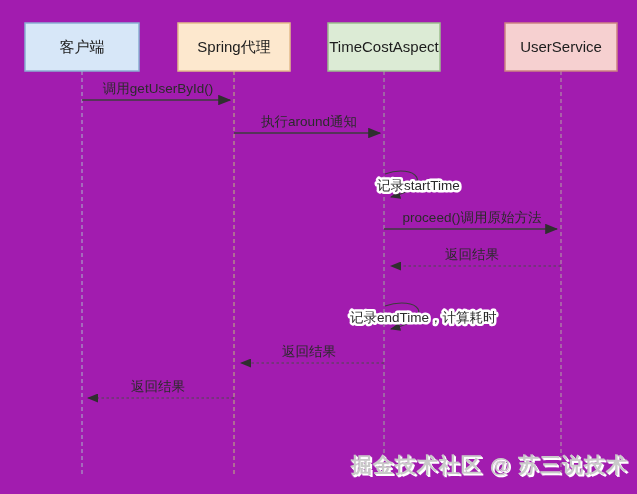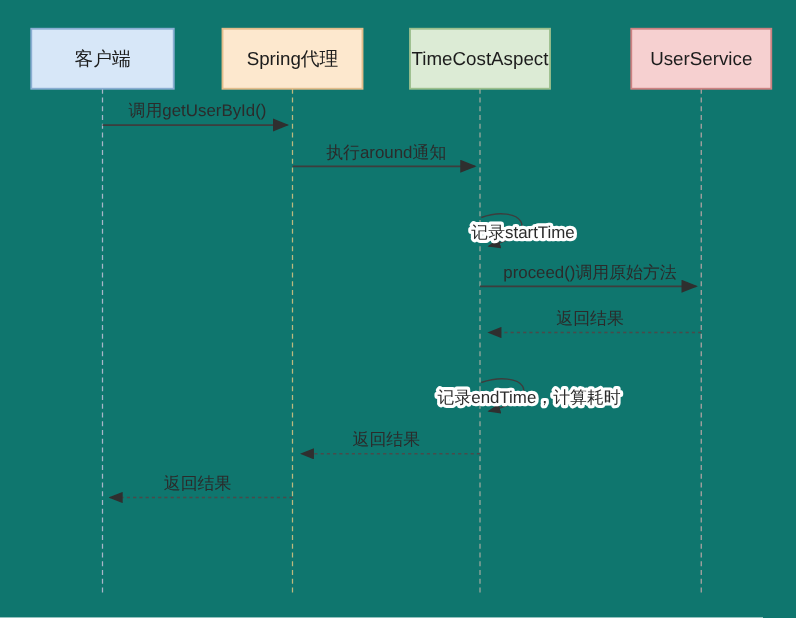--- a/index.html
+++ b/index.html
@@ -1,19 +1,19 @@
 <!DOCTYPE html>
 <html><head>
 <meta charset="utf-8">
 <style>
   html,body{margin:0;padding:0;background:#ffffff;}
   .stage{
     position:relative;
     width:637px;height:494px;
-    background:#0f766e;
+    background:#a21caf;
     overflow:hidden;
     font-family:"Liberation Sans", sans-serif;
   }
   svg text{
     font-family:"Liberation Sans", sans-serif;
     fill:#2b2b2b;
   }
   .actor-label{font-size:15px; fill:#1c1c1c;}
   .msg-label{font-size:13.5px;}
   .self-label{font-size:13.5px; paint-order:stroke; stroke:#ffffff; stroke-width:5px; stroke-linejoin:round;}
@@ -100,13 +100,14 @@
       <text class="msg-label" x="309" y="356" text-anchor="middle">返回结果</text>
       <line class="msg-line dashed" x1="384" y1="363" x2="241" y2="363" marker-end="url(#arrow)"></line>
     </g>
 
     <g>
       <text class="msg-label" x="158" y="391" text-anchor="middle">返回结果</text>
       <line class="msg-line dashed" x1="234" y1="398" x2="88" y2="398" marker-end="url(#arrow)"></line>
     </g>
   </svg>
 
+  <div class="watermark">掘金技术社区 @ 苏三说技术</div>
 </div>
 
 </body></html>

